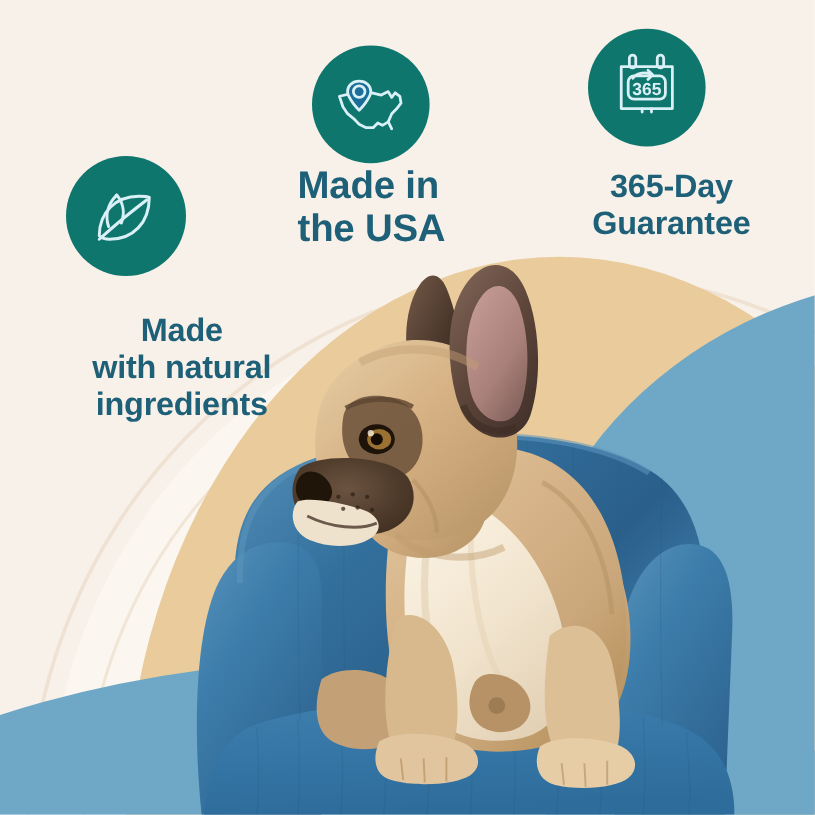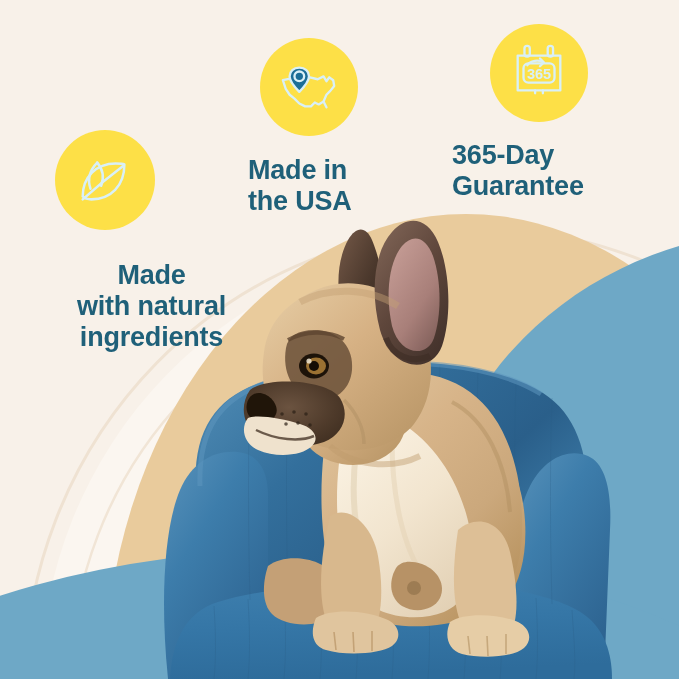--- a/index.html
+++ b/index.html
@@ -12,21 +12,21 @@
   }
 
   
   .bg-layer{position:absolute;inset:0;overflow:hidden;}
   .bg-svg{position:absolute;left:0;top:0;width:679px;height:679px;display:block;}
 
   
   .badge-group{position:absolute;}
   .badge-circle{
     border-radius:50%;
-    background:#fde047;
+    background:#0f766e;
     display:flex;align-items:center;justify-content:center;
   }
   .badge-label{
     color:#1f6079;
     font-weight:bold;
     line-height:1.14;
     letter-spacing:-0.2px;
     white-space:pre-line;
   }
 
@@ -34,28 +34,28 @@
   #badge-natural{left:44px;top:130px;width:215px;}
   #badge-natural .badge-circle{width:100px;height:100px;margin-left:11px;}
   #badge-natural .badge-label{
     margin-top:30px;font-size:27px;text-align:center;
   }
 
   
   #badge-usa{left:246px;top:38px;width:180px;}
   #badge-usa .badge-circle{width:98px;height:98px;margin-left:14px;}
   #badge-usa .badge-label{
-    margin-top:19px;font-size:27px;text-align:left;padding-left:2px;
+    font-size:32px;text-align:left;padding-left:2px;
   }
 
   
   #badge-365{left:452px;top:24px;width:215px;}
   #badge-365 .badge-circle{width:98px;height:98px;margin-left:38px;}
   #badge-365 .badge-label{
-    margin-top:18px;font-size:27px;text-align:left;
+    margin-top:18px;font-size:27px;text-align:center;
   }
 
   .icon-svg{display:block;}
 </style>
 </head>
 <body>
 
 <div id="stage">
 
   <div class="bg-layer">

